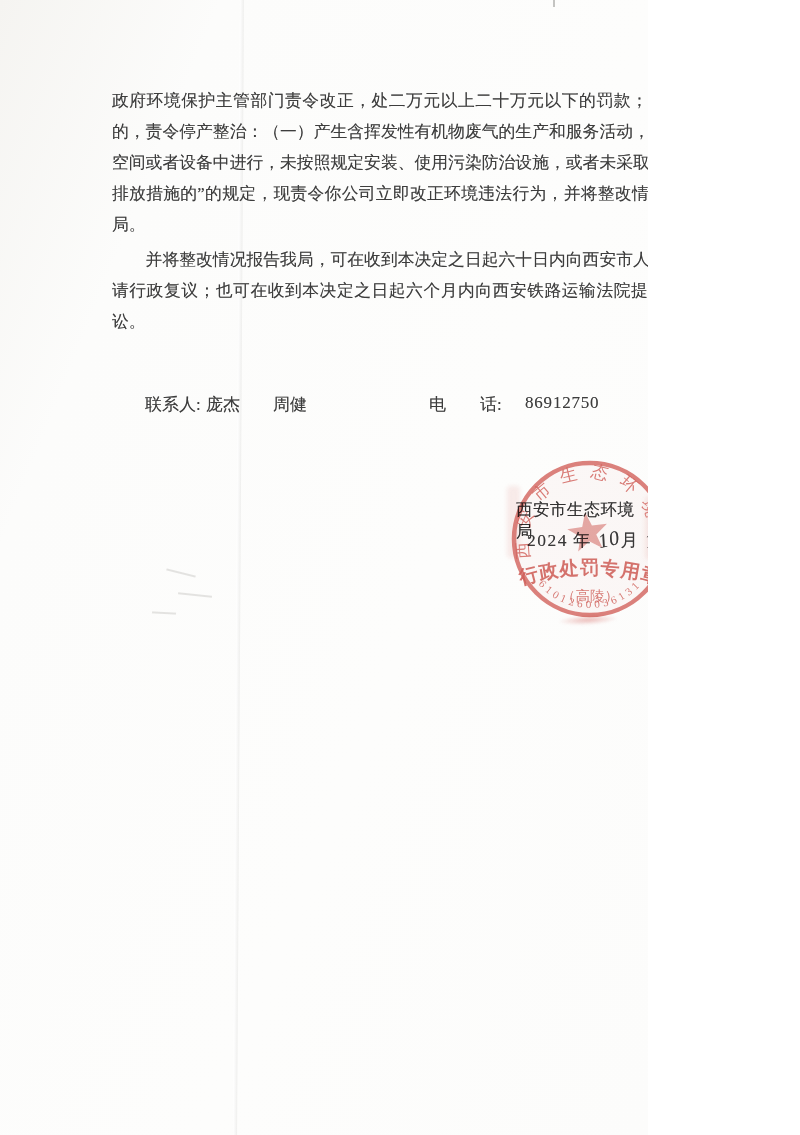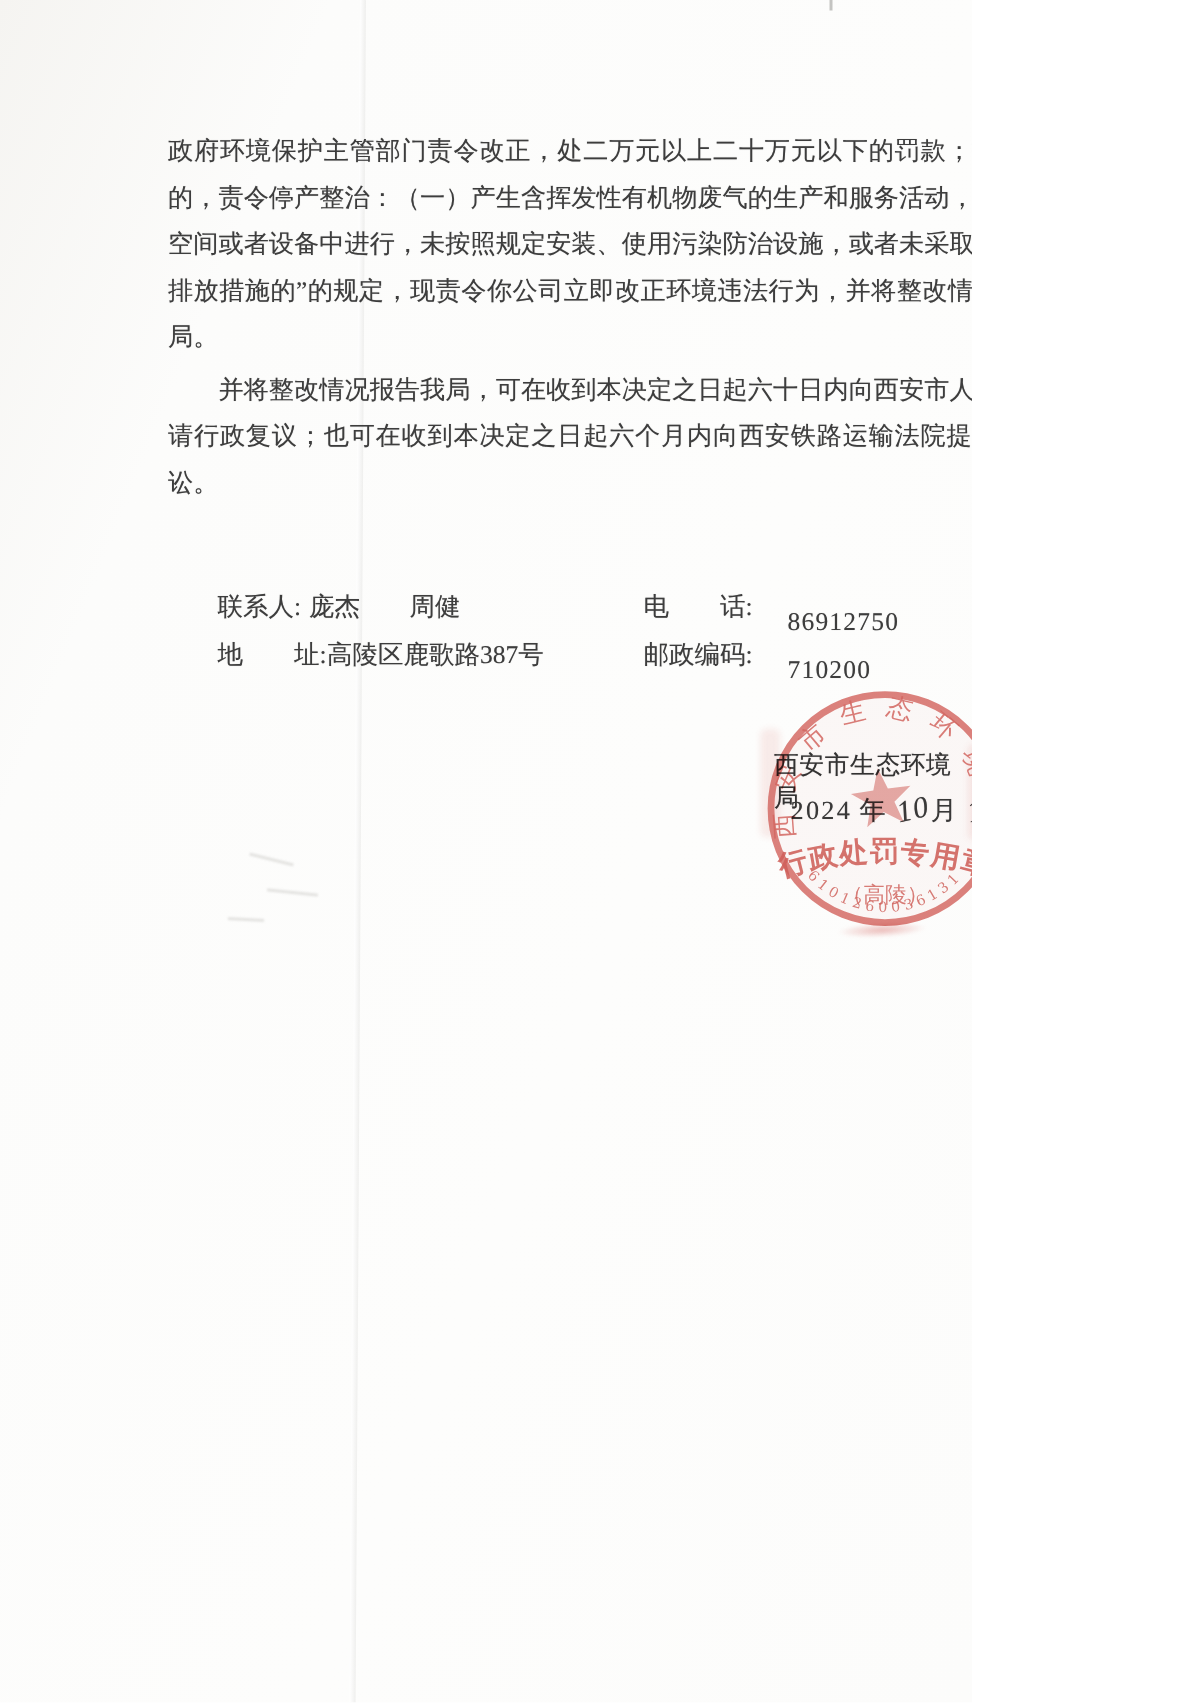--- a/index.html
+++ b/index.html
@@ -30,21 +30,21 @@
   
   .contact{position:absolute;left:145px;top:393px;font-size:17px;color:#3d3d3d;
            text-shadow:0 0 .5px rgba(61,61,61,.45);font-family:Liberation Serif, serif;}
   .c-row{position:relative;height:32px;width:540px;}
   .c-row span{position:absolute;white-space:nowrap;top:0;}
   .c-label{left:0;}
   .c-p1{left:61px;}
   .c-p2{left:128px;text-align:center;}
   .c-addr{left:73px;}
   .c-l2{left:284px;}
-  .c-val{left:380px;letter-spacing:.8px;margin-top:12px;}
+  .c-val{left:380px;letter-spacing:.8px;}
   
   .sig-agency{position:absolute;left:516px;top:499px;font-size:16.5px;letter-spacing:.4px;
               color:#333;z-index:3;text-shadow:0 0 .5px rgba(40,40,40,.5);}
   .sig-date{position:absolute;left:527px;top:528px;font-size:17.5px;color:#393939;z-index:3;
             white-space:nowrap;text-shadow:0 0 .5px rgba(40,40,40,.45);}
   .sig-date .num{letter-spacing:1.5px;}
   .sig-date .unit{margin-left:5px;}
   .sig-date .unit2{margin-left:1px;}
   .sig-date .hand{display:inline-block;font-style:italic;font-size:20px;
                   transform:rotate(-13deg);margin:0 0 0 7px;letter-spacing:1px;}
@@ -83,26 +83,20 @@
   </div>
 
   <div class="contact">
     <div class="c-row">
       <span class="c-label">联系人:</span>
       <span class="c-p1">庞杰</span>
       <span class="c-p2">周健</span>
       <span class="c-l2">电　　话:</span>
       <span class="c-val">86912750</span>
     </div>
-    <div class="c-row">
-      <span class="c-label">地　　址:</span>
-      <span class="c-addr">高陵区鹿歌路387号</span>
-      <span class="c-l2">邮政编码:</span>
-      <span class="c-val">710200</span>
-    </div>
   </div>
 
   <div class="sig-agency">西安市生态环境局</div>
 
   <div class="sig-date">
     <span class="num">2024</span><span class="unit">年</span><span class="hand">10</span><span class="unit2">月</span><span class="hand">10</span><span class="unit">日</span>
   </div>
 
   <div class="stamp-under-smear"></div>
 

